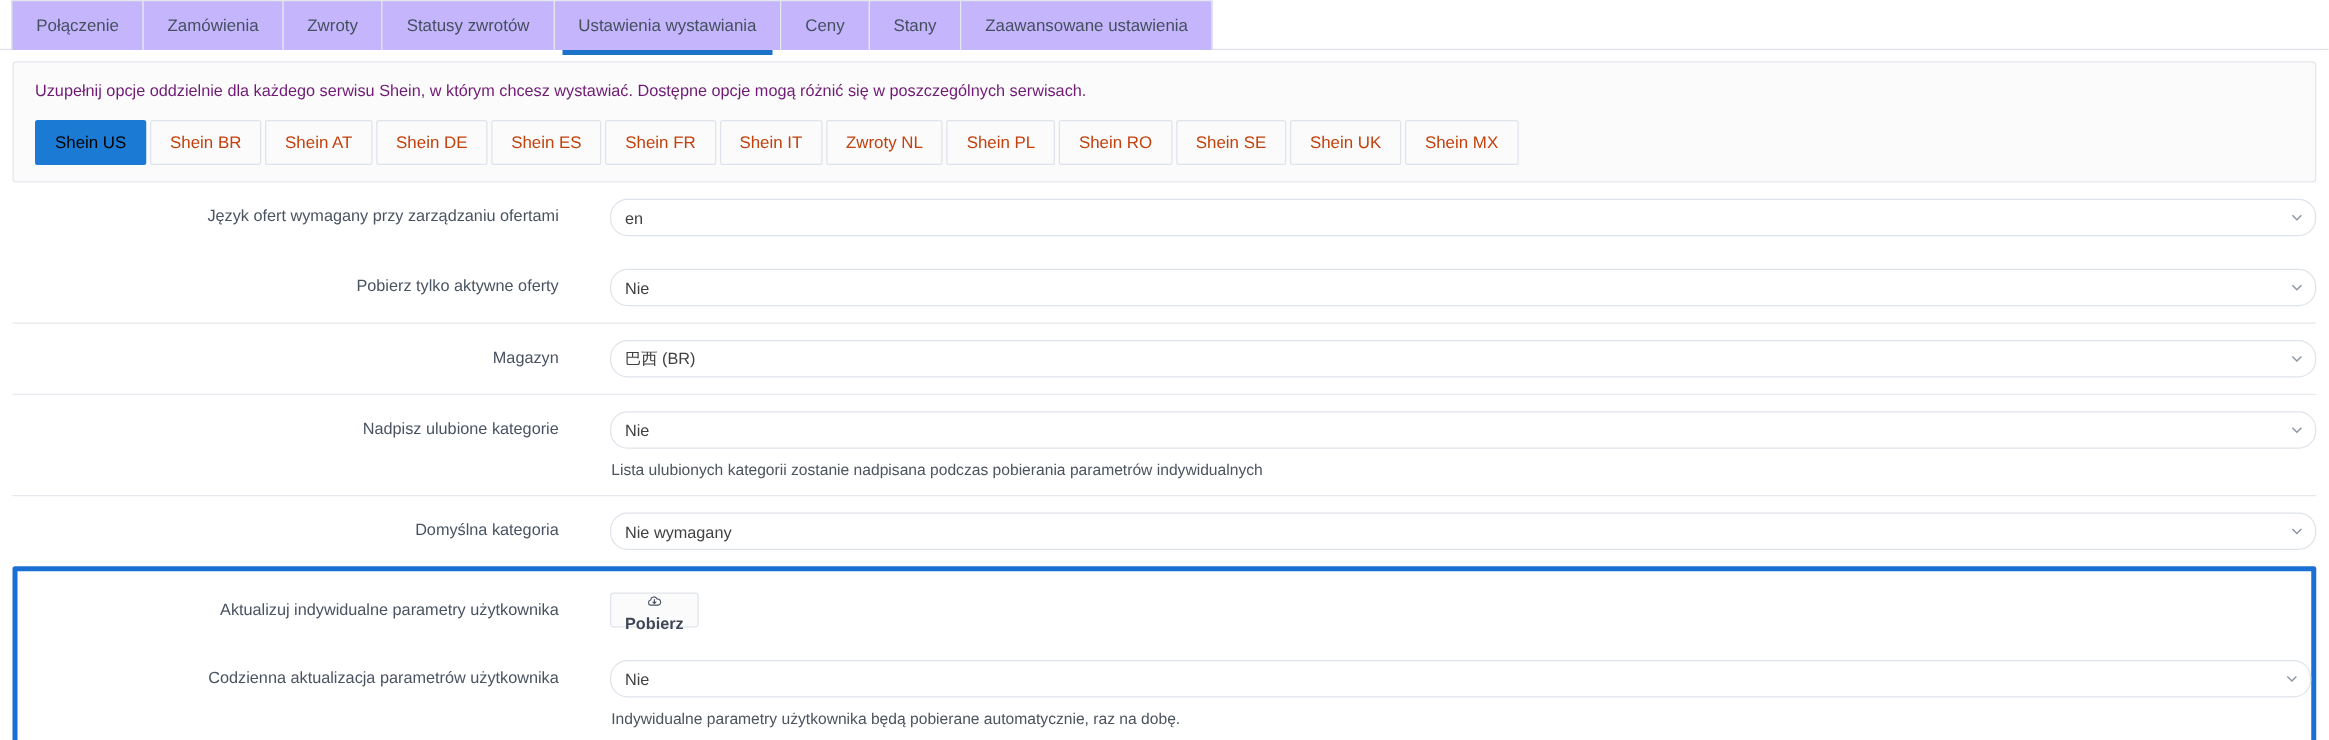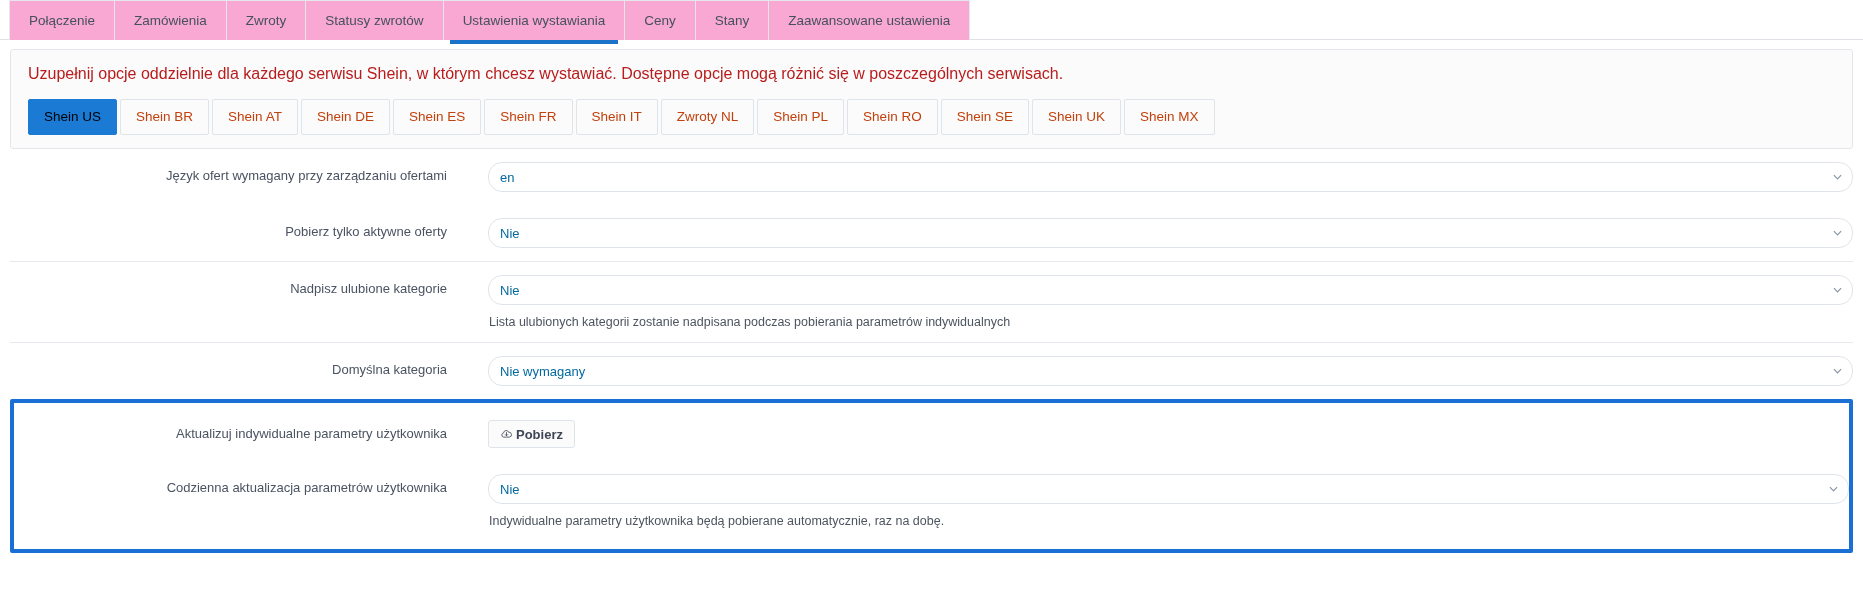--- a/index.html
+++ b/index.html
@@ -32,21 +32,21 @@
   .tab {
     position: relative;
     display: flex;
     align-items: center;
     padding: 0 19px;
     height: 40px;
     font-size: 13.5px;
     color: #45505f;
     border-left: 1px solid #e3e7ec;
     border-top: 1px solid #e3e7ec;
-    background: #f9a8d4;
+    background: #c4b5fd;
     white-space: nowrap;
     cursor: pointer;
   }
   .tab:first-child { border-left: 1px solid #e3e7ec; }
   .tab:last-child { border-right: 1px solid #e3e7ec; }
   .tab.active::after {
     content: "";
     position: absolute;
     left: 6px;
     right: 6px;
@@ -57,22 +57,22 @@
 
   
   .panel {
     margin: 9px 10px 0 10px;
     border: 1px solid #e3e7ec;
     border-radius: 3px;
     background: #fbfbfc;
     padding: 12px 11px 13px 11px;
   }
   .panel-note {
-    font-size: 16px;
-    color: #b91c1c;
+    font-size: 13px;
+    color: #701a75;
     margin: 3px 0 16px 6px;
   }
   .service-row {
     display: flex;
     align-items: stretch;
     gap: 3px;
     padding-left: 6px;
   }
   .service-btn {
     min-width: 72px;
@@ -118,21 +118,21 @@
   .select {
     position: relative;
     height: 30px;
     border: 1px solid #dfe4ea;
     border-radius: 14px;
     background: #ffffff;
     display: flex;
     align-items: center;
     padding: 0 30px 0 11px;
     font-size: 13px;
-    color: #0369a1;
+    color: #404040;
     cursor: pointer;
   }
   .chev {
     position: absolute;
     right: 10px;
     top: 50%;
     transform: translateY(-50%);
     width: 9px;
     height: 9px;
     display: block;
@@ -153,20 +153,21 @@
     gap: 3px;
     height: 28px;
     padding: 0 11px;
     background: #fbfbfc;
     border: 1px solid #dfe4ea;
     border-radius: 3px;
     font-size: 13px;
     font-weight: bold;
     color: #3f4757;
     cursor: pointer;
+    flex-direction: column;
   }
   .dl-btn svg { display: block; }
 
   
   .highlight {
     margin: 0 0 0 0;
     border: 4px solid #1a6fd4;
     border-radius: 2px;
     padding: 4px 0 8px 0;
   }
@@ -246,20 +247,33 @@
         <span>Nie</span>
         <span class="chev">
           <svg width="9" height="9" viewBox="0 0 10 10">
               <path d="M1 3 L5 7 L9 3" fill="none" stroke="#8b95a4" stroke-width="1.3"></path>
             </svg>
         </span>
       </div>
     </div>
   </div>
 
+  <div class="frow divider">
+    <div class="flabel">Magazyn</div>
+    <div class="fctrl">
+      <div class="select">
+        <span>巴西 (BR)</span>
+        <span class="chev">
+          <svg width="9" height="9" viewBox="0 0 10 10">
+              <path d="M1 3 L5 7 L9 3" fill="none" stroke="#8b95a4" stroke-width="1.3"></path>
+            </svg>
+        </span>
+      </div>
+    </div>
+  </div>
 
   <div class="frow divider">
     <div class="flabel">Nadpisz ulubione kategorie</div>
     <div class="fctrl">
       <div class="select">
         <span>Nie</span>
         <span class="chev">
           <svg width="9" height="9" viewBox="0 0 10 10">
               <path d="M1 3 L5 7 L9 3" fill="none" stroke="#8b95a4" stroke-width="1.3"></path>
             </svg>

